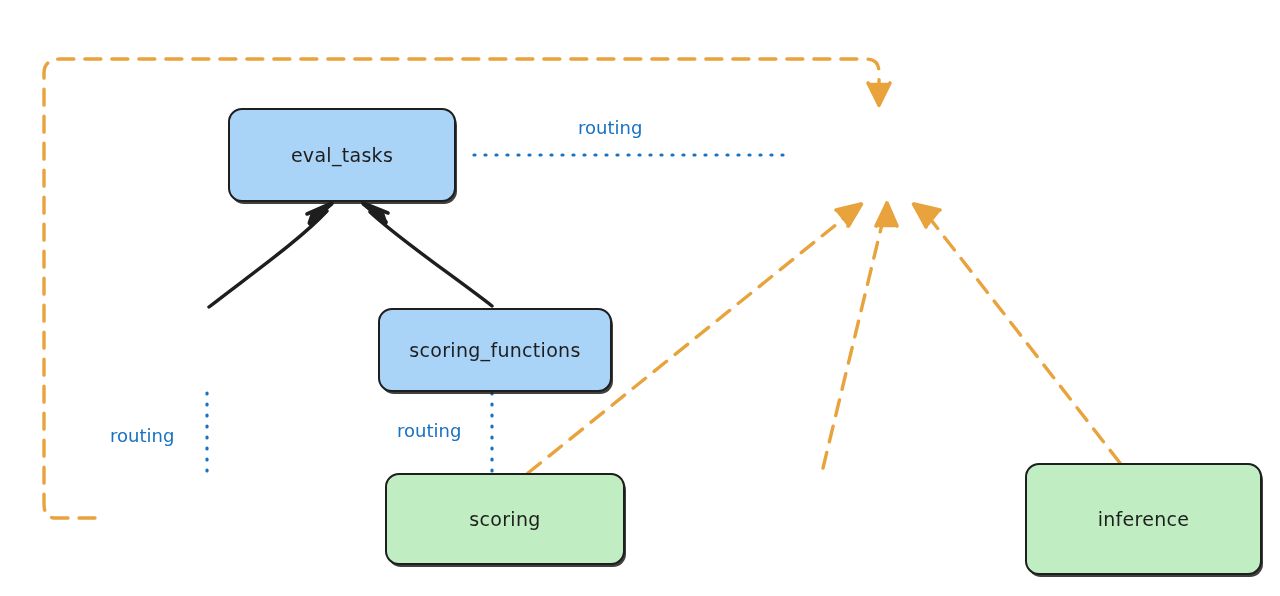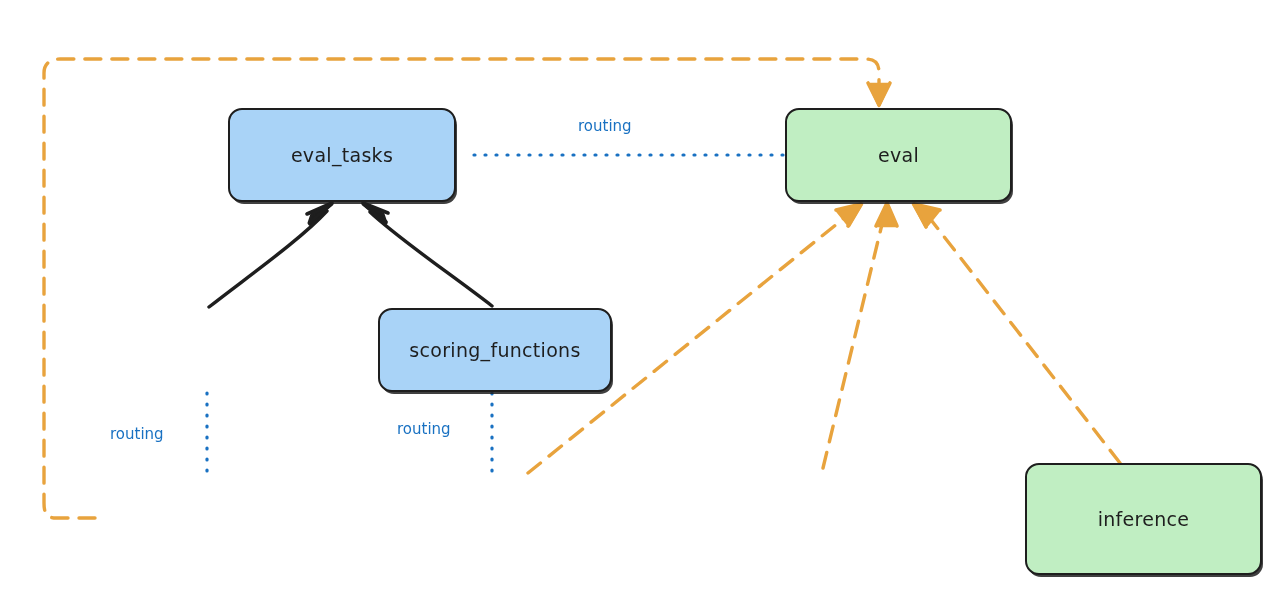--- a/index.html
+++ b/index.html
@@ -10,21 +10,21 @@
   .node{position:absolute;box-sizing:border-box;
         display:flex;align-items:center;justify-content:center;
         border:2.6px solid #1e1e1e;border-radius:14px;
         font-family:"DejaVu Sans",sans-serif;
         color:#1e1e1e;font-size:19px;letter-spacing:.3px;
         box-shadow:2px 3px 0 -1px rgba(30,30,30,.85);
         z-index:3;}
   .node.blue{background:#a9d3f7;}
   .node.green{background:#c0eec2;}
   .node .lbl{pointer-events:none;white-space:nowrap;}
-  .edge-label{position:absolute;color:#1971c2;font-size:15px;
+  .edge-label{position:absolute;color:#1971c2;font-size:18px;
               font-family:"DejaVu Sans",sans-serif;
               white-space:nowrap;z-index:4;}
 </style>
 </head>
 <body>
 
 <div id="stage">
 
   <svg id="edges" viewBox="0 0 1280 596" xmlns="http://www.w3.org/2000/svg">
 
@@ -73,30 +73,30 @@
     </g>
     <g>
       <line x1="492" y1="393" x2="492" y2="474" stroke="#1971c2" stroke-width="3.2" stroke-linecap="round" stroke-dasharray="1 10"></line>
     </g>
   </svg>
 
   <div class="node blue" style="left:228px;top:108px;width:228px;height:94px;">
     <span class="lbl">eval_tasks</span>
   </div>
 
-  <div class="node green" style="left:785px;top:108px;width:227px;height:94px;">
-    <span class="lbl">eval</span>
-  </div>
 
 
   <div class="node blue" style="left:378px;top:308px;width:234px;height:84px;">
     <span class="lbl">scoring_functions</span>
   </div>
 
 
+  <div class="node green" style="left:385px;top:473px;width:240px;height:92px;">
+    <span class="lbl">scoring</span>
+  </div>
 
 
   <div class="node green" style="left:1025px;top:463px;width:237px;height:112px;">
     <span class="lbl">inference</span>
   </div>
 
   <div class="edge-label" style="left:578px;top:117px;">routing</div>
 
   <div class="edge-label" style="left:110px;top:425px;">routing</div>
 

